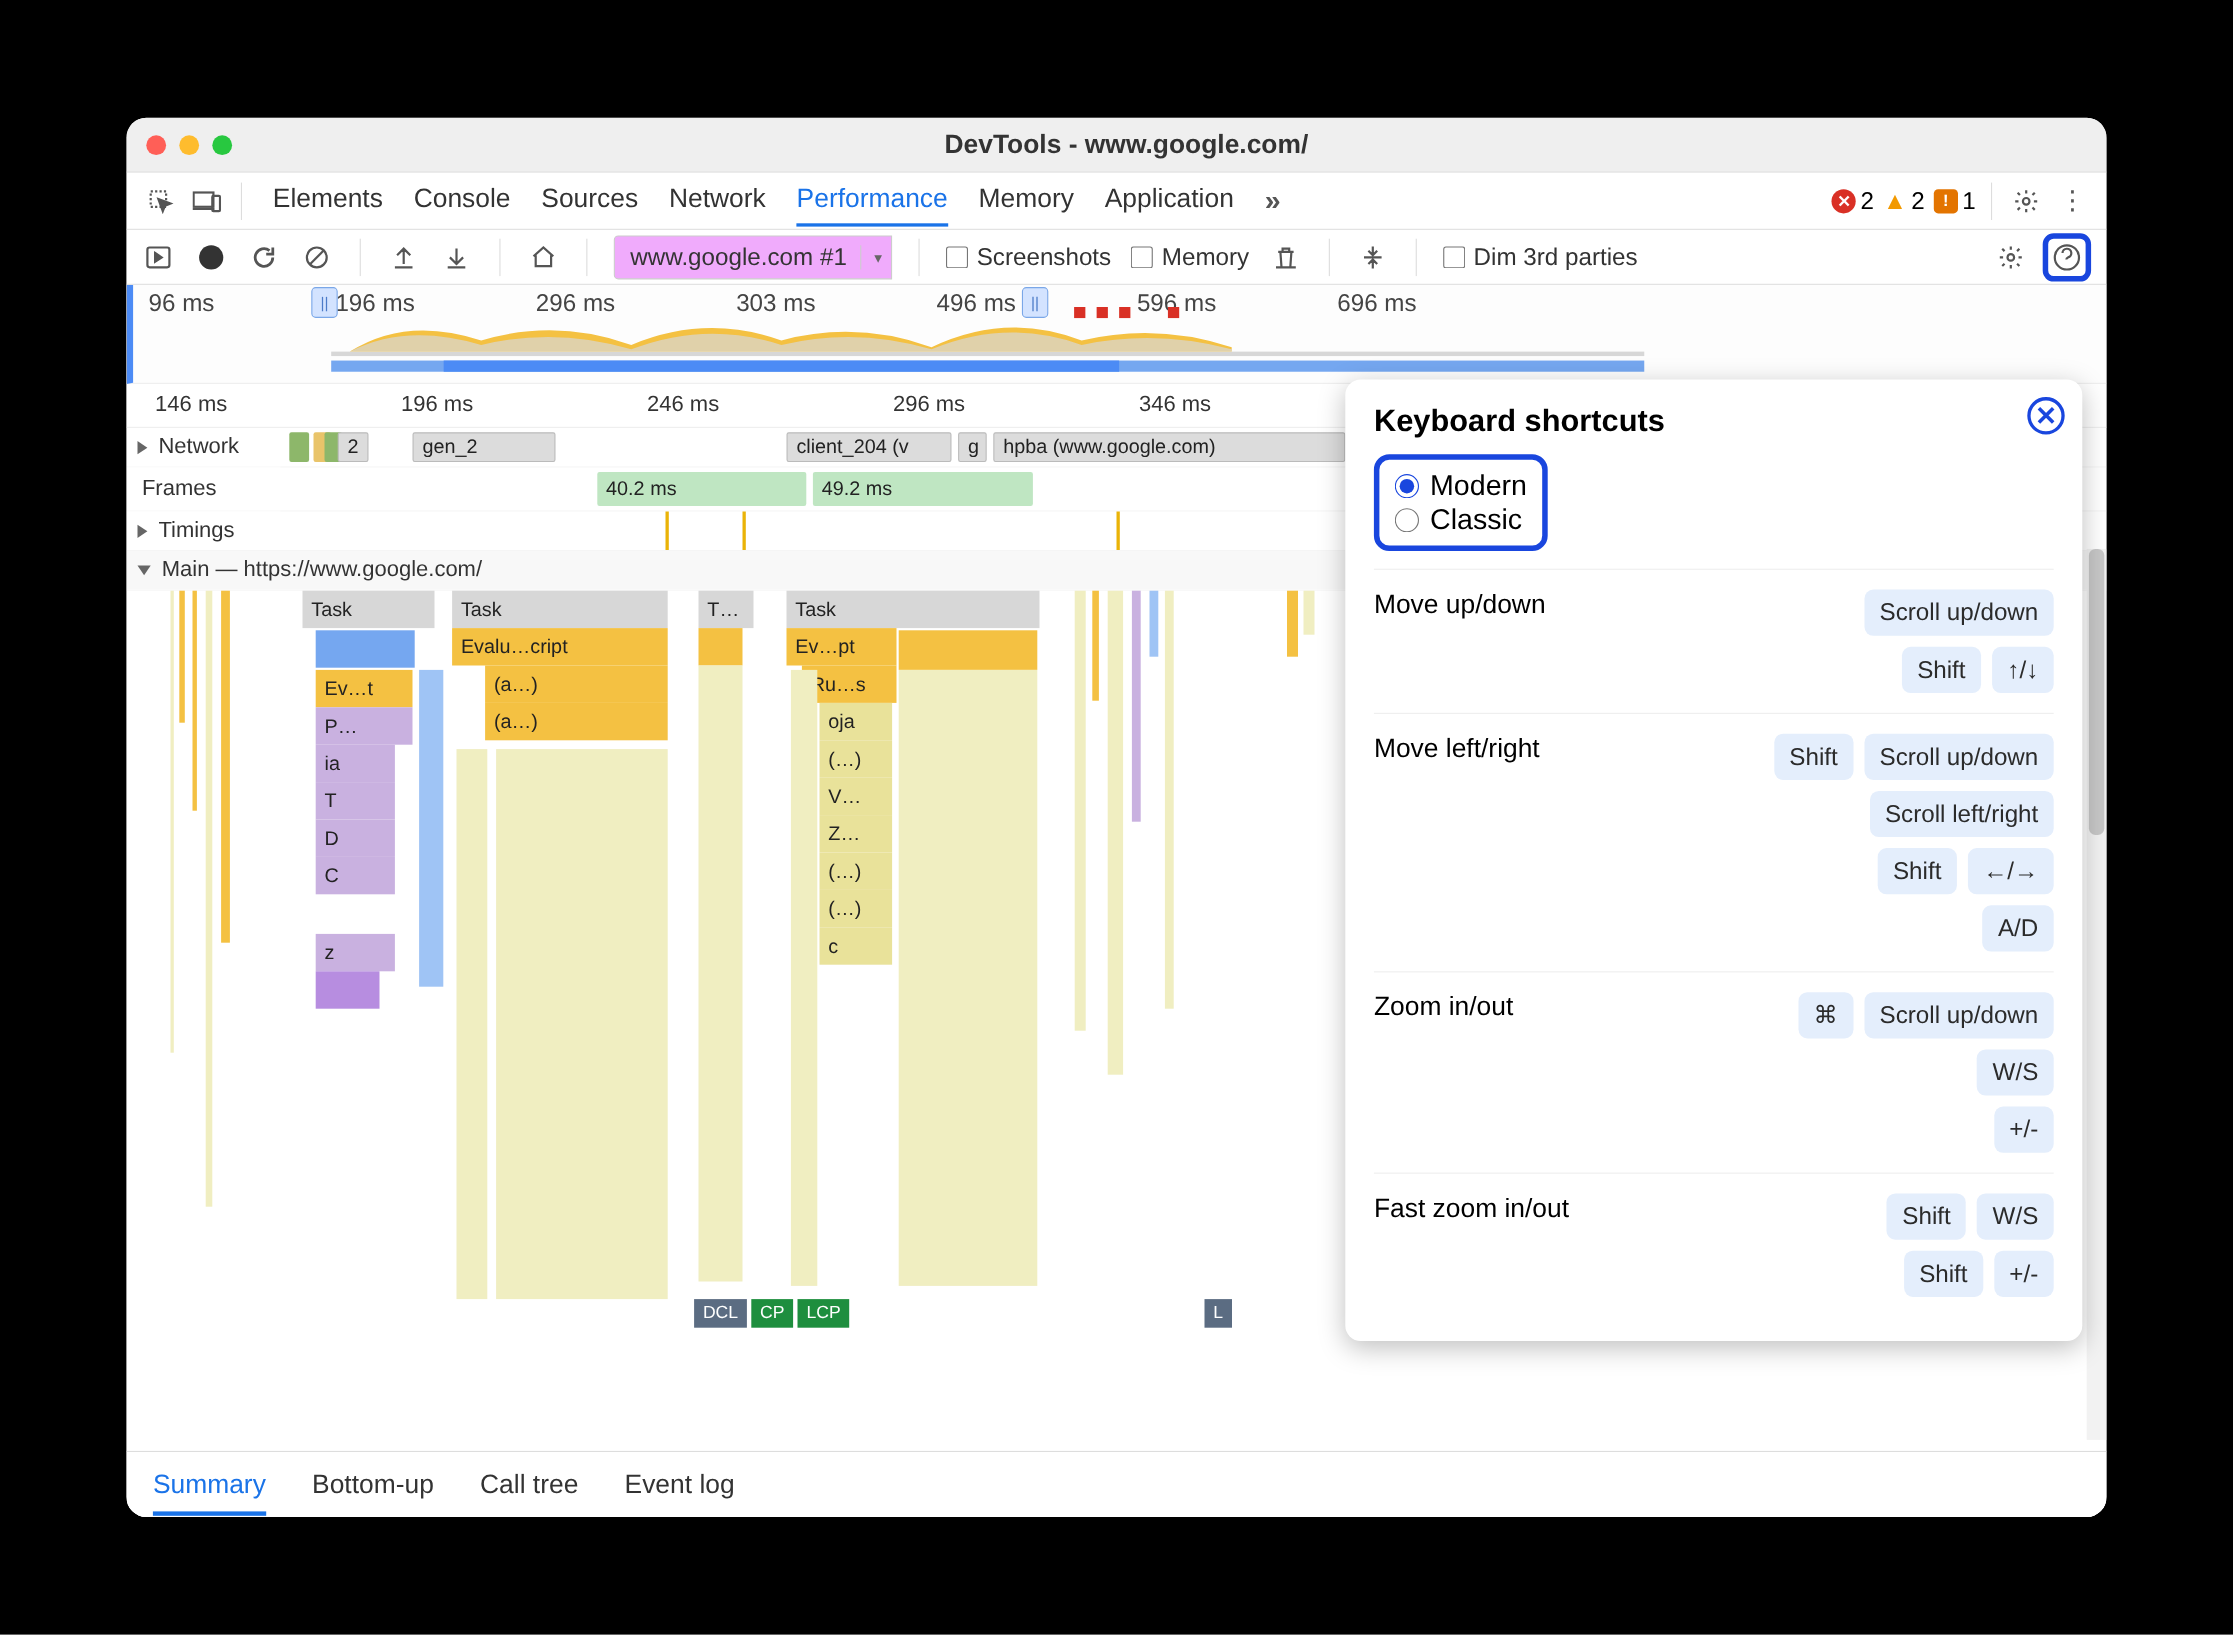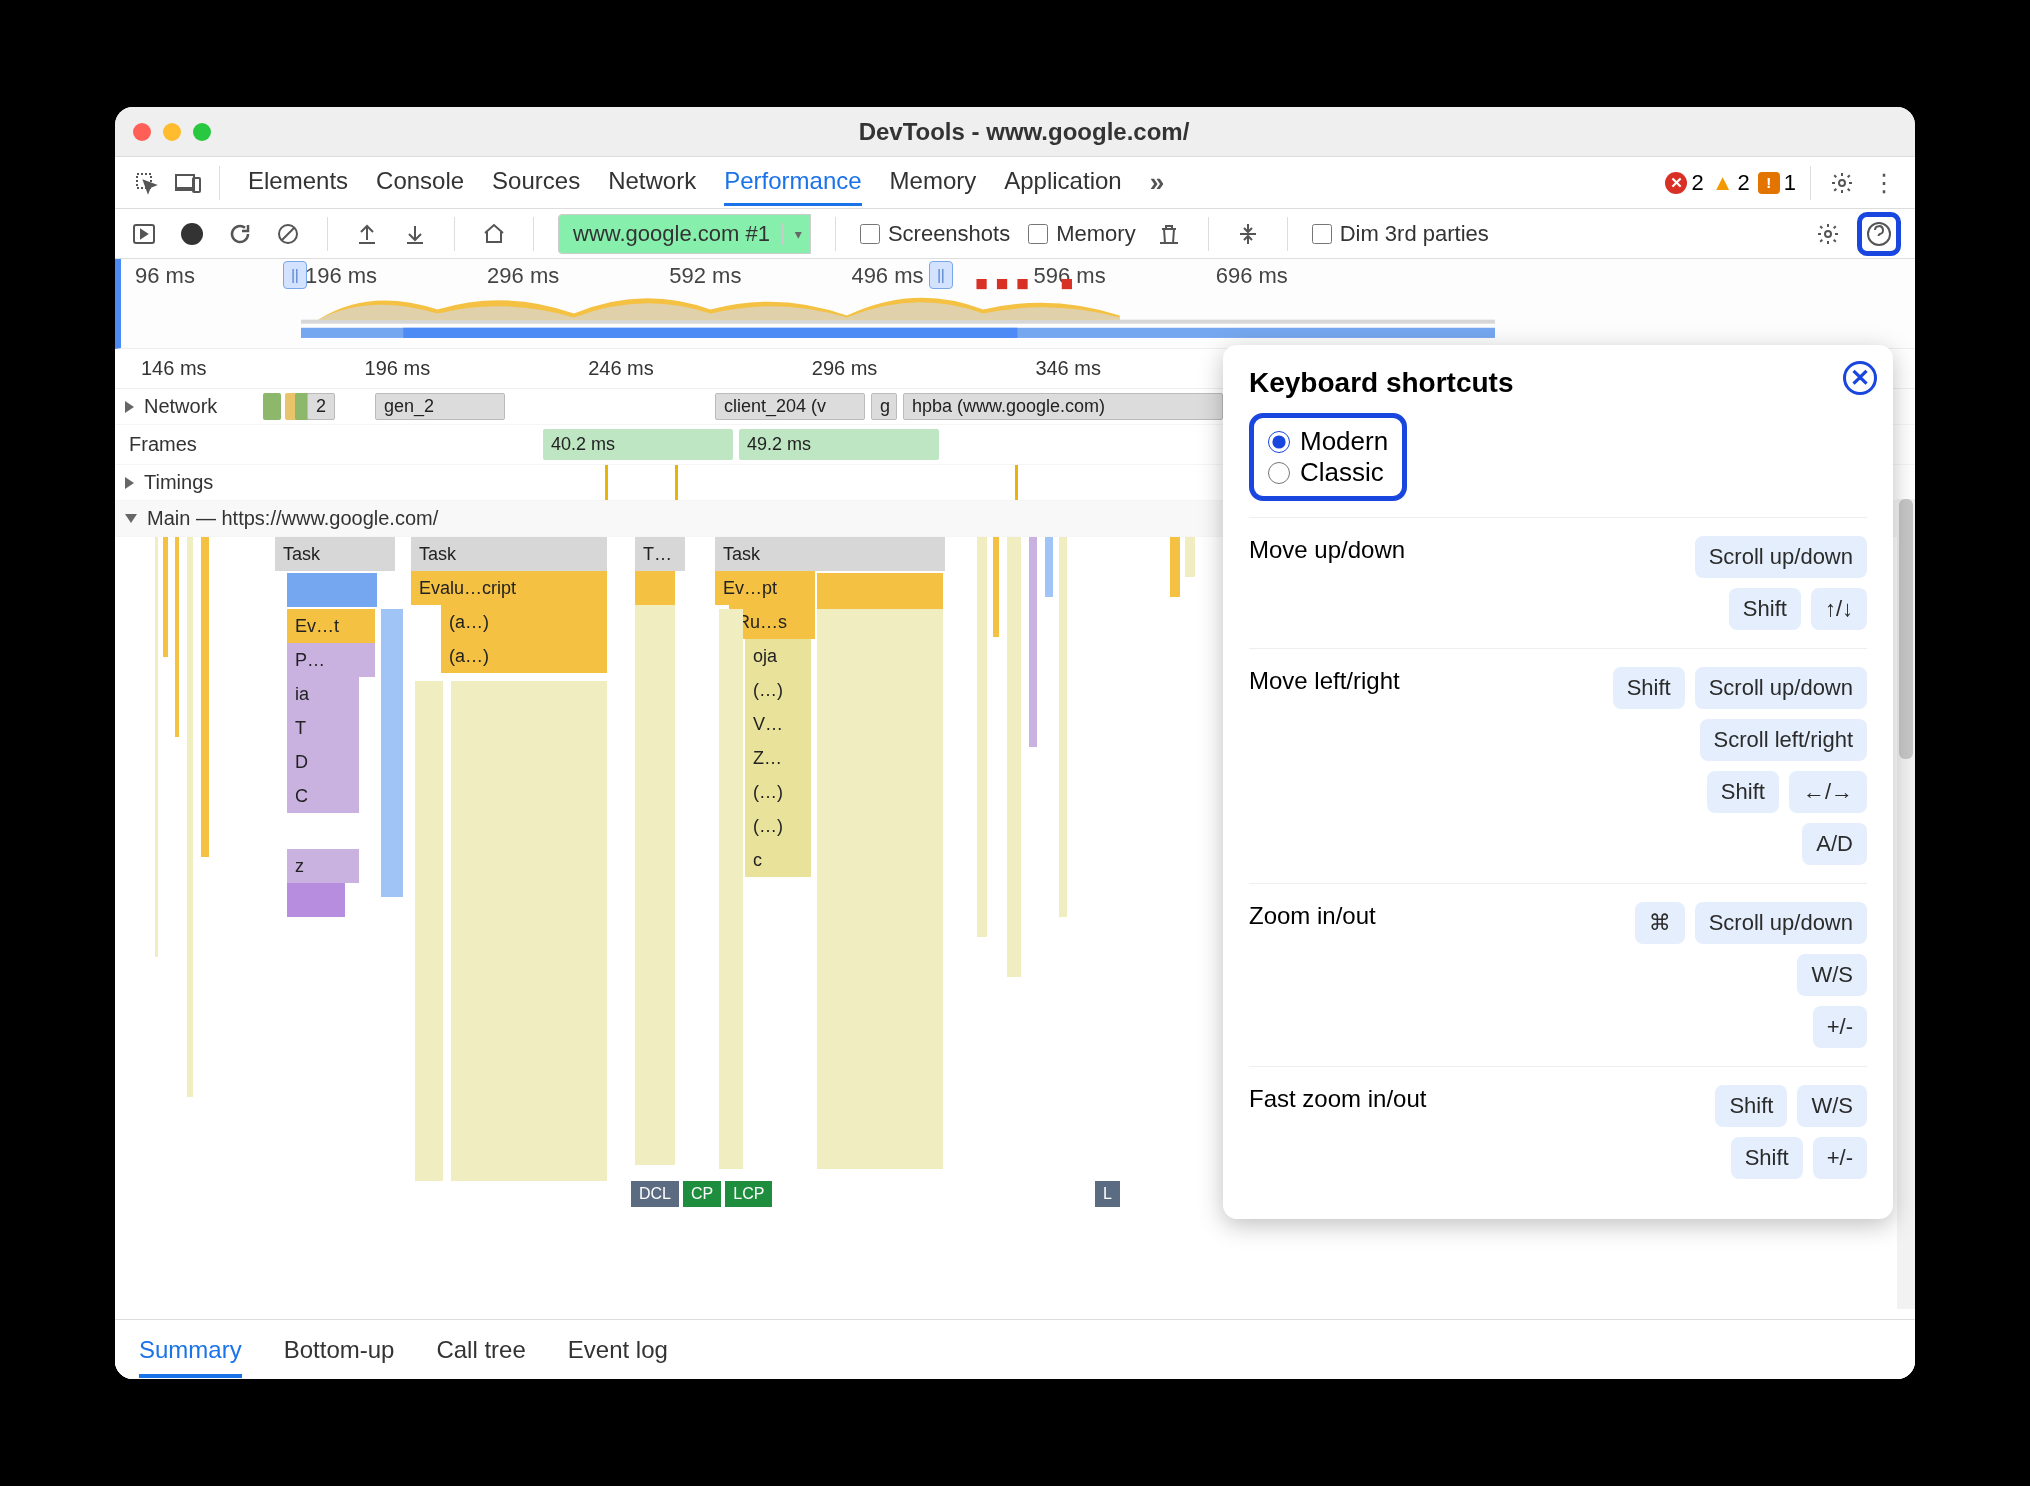--- a/index.html
+++ b/index.html
@@ -19,21 +19,21 @@
   .tabstrip .tab{cursor:pointer;}
   .badges { display:flex; gap:8px; align-items:center; font-size:22px;}
   .badge {display:flex;align-items:center;gap:4px;}
   .badge .sym{width:22px;height:22px;border-radius:50%;display:flex;align-items:center;justify-content:center;color:#fff;font-size:15px;font-weight:700;}
   .sym.err{background:#d93025;} .sym.info{background:#e37400;border-radius:4px;}
   .vsep{width:1px;height:34px;background:#ddd;margin:0 6px;}
   
   .toolbar { height:50px; background:#fff; border-bottom:1px solid #ddd; display:flex; align-items:center; padding:0 14px; gap:18px; font-size:22px; color:#333; position:relative;}
   .toolbar .tbtn{width:30px;height:30px;display:flex;align-items:center;justify-content:center;color:#555;}
   .toolbar .record{width:22px;height:22px;border-radius:50%;background:#333;}
-  .select { border:1px solid #ccc; padding:6px 40px 6px 14px; font-size:22px; border-radius:4px 0 0 4px; position:relative; background:#86efac;}
+  .select { border:1px solid #ccc; padding:6px 40px 6px 14px; font-size:22px; border-radius:4px 0 0 4px; position:relative; background:#f0abfc;}
   .select::after{content:"▾";position:absolute;right:8px;top:8px;font-size:14px;color:#666;border-left:1px solid #ccc;padding-left:12px;height:22px;display:flex;align-items:center;}
   .chk{display:flex;align-items:center;gap:8px;}
   .chk input{width:20px;height:20px;}
   .toolbar .right{margin-left:auto;display:flex;gap:14px;align-items:center;}
   .help-hl{border:5px solid #1946de;border-radius:10px;padding:2px;}
   
   .content{flex:1;display:flex;flex-direction:column;background:#fff;position:relative;overflow:hidden;}
   .overview{height:90px;background:#fdfdfd;border-bottom:1px solid #eee;position:relative;padding:0 14px;border-left:6px solid #4c8bf5;}
   .overview .ticks{display:flex;gap:110px;font-size:22px;color:#444;padding-top:4px;}
   .overview .handle{position:absolute;top:2px;width:24px;height:28px;background:#d3e3ff;border:1px solid #7aa7e8;border-radius:4px;display:flex;align-items:center;justify-content:center;font-size:14px;color:#4c7bc8;}
@@ -224,21 +224,21 @@
     </div>
   </div>
 
   <div class="content">
 
     <div class="overview">
       <div class="ticks">
         <span>96 ms</span>
         <span>196 ms</span>
         <span>296 ms</span>
-        <span>592 ms</span>
+        <span>303 ms</span>
         <span>496 ms</span>
         <span>596 ms</span>
         <span>696 ms</span>
       </div>
       <div class="handle" style="left:162px">||</div>
       <div class="handle" style="left:808px">||</div>
       <div class="flames">
         <svg width="100%" height="100%" viewBox="0 0 700 62" preserveAspectRatio="none">
           <rect x="0" y="40" width="700" height="4" fill="#d7d7d7"></rect>
           <path d="M10 40 Q40 8 80 30 Q120 10 160 34 Q200 6 240 30 Q280 12 320 36 Q360 4 400 30 Q440 14 480 36 L480 40 L10 40 Z" fill="#f4c142"></path>

